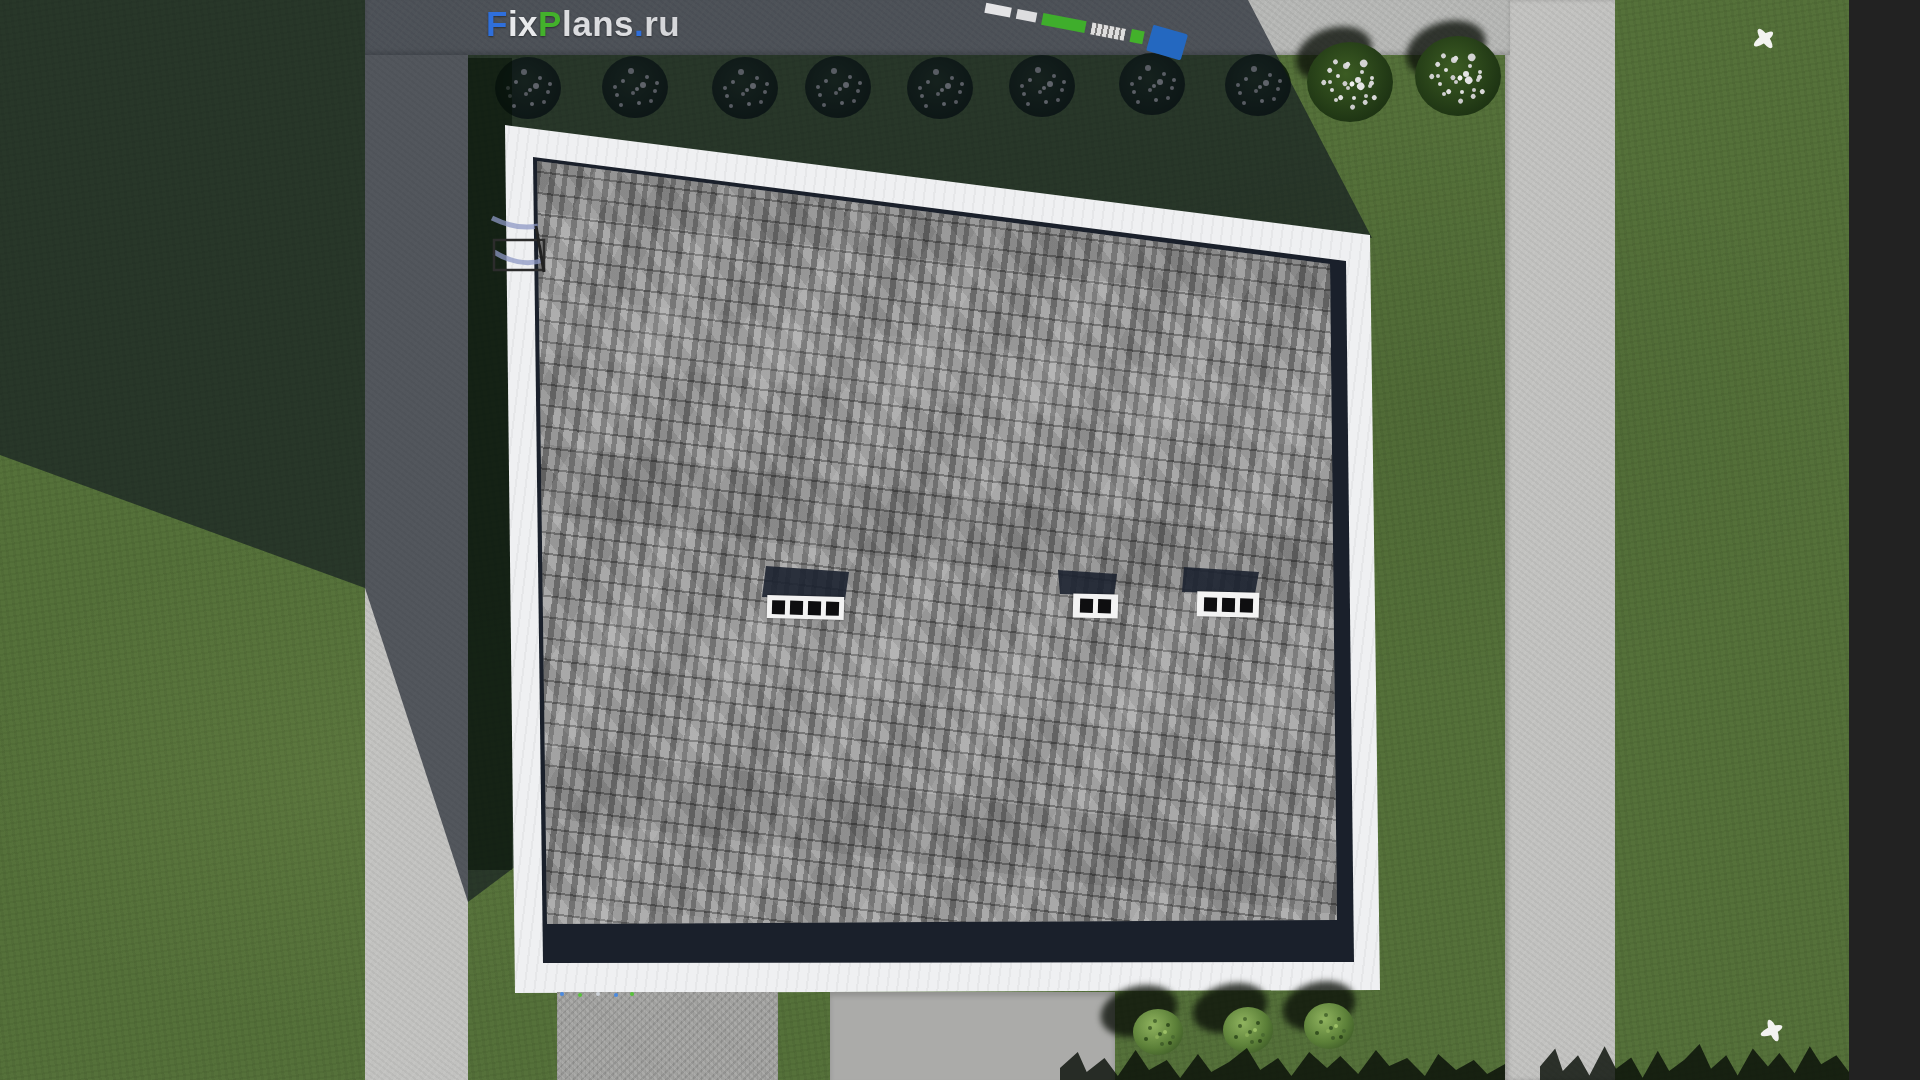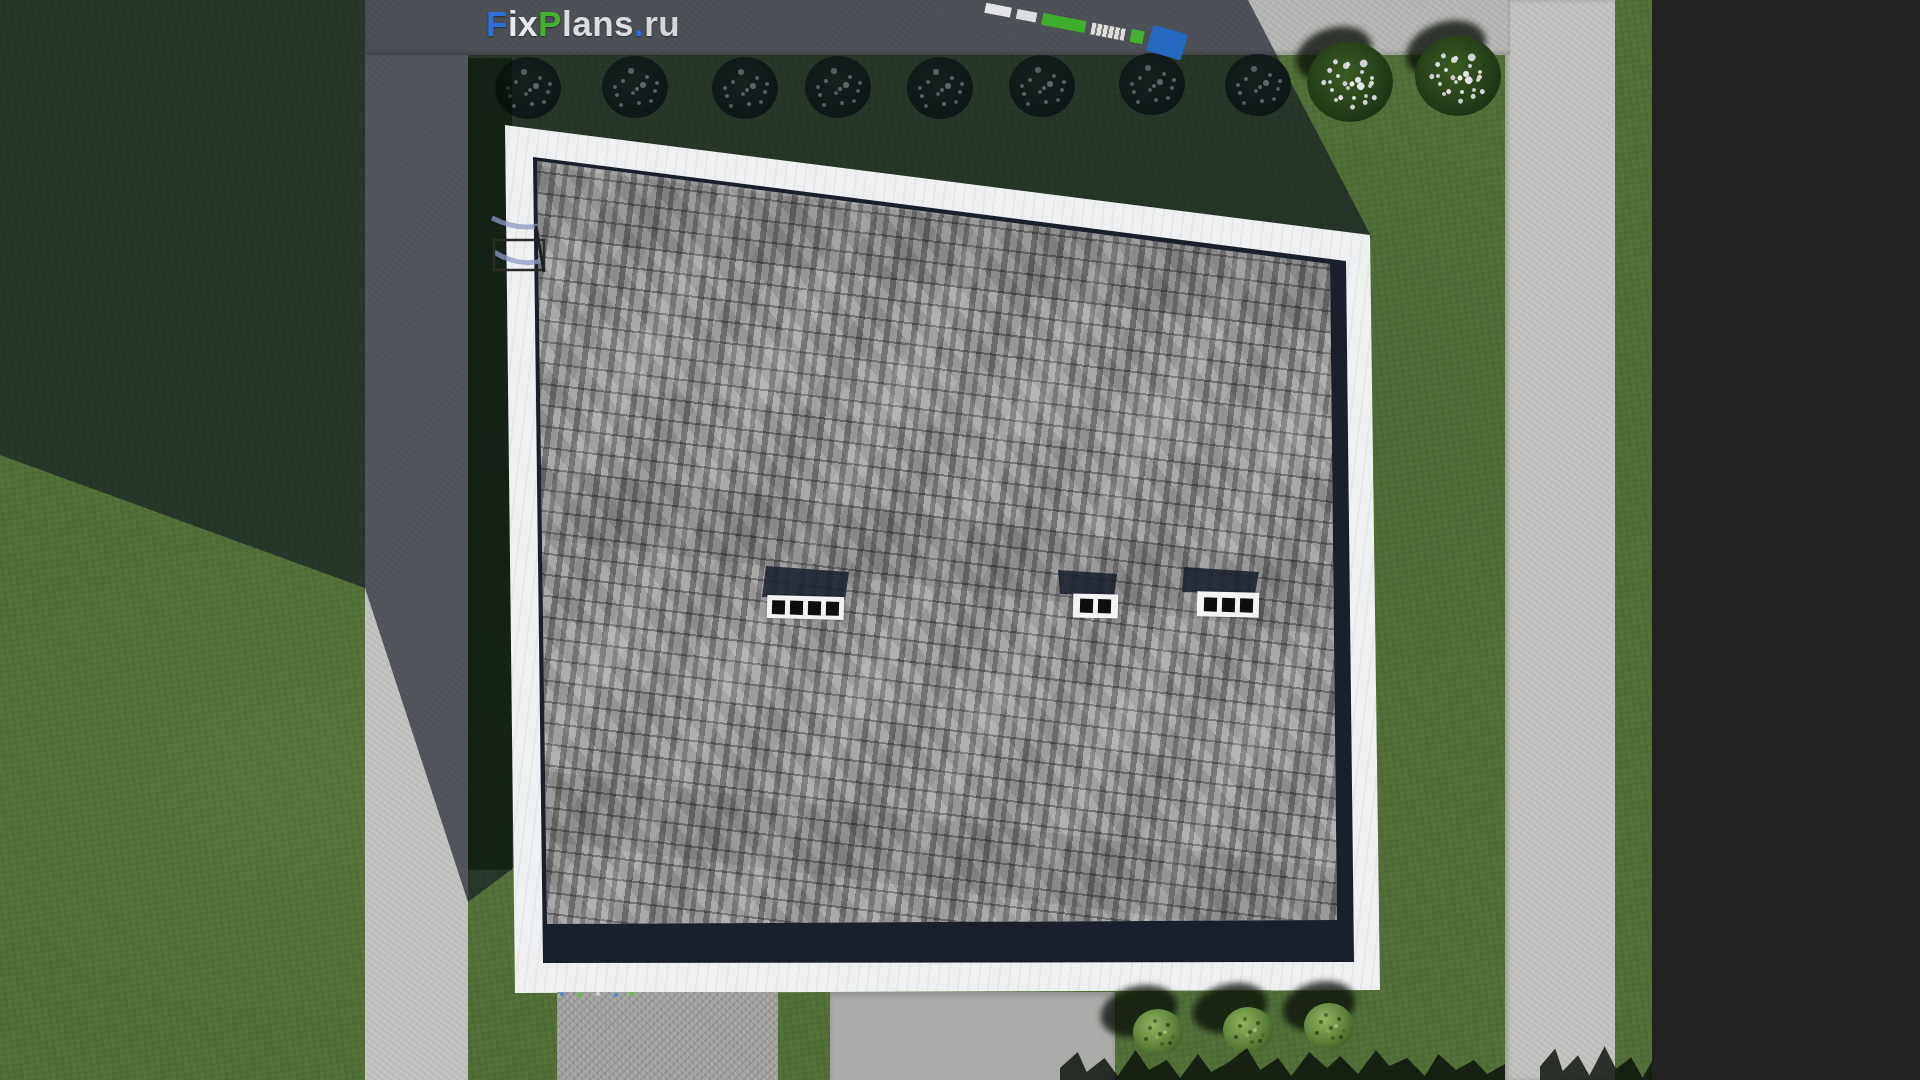--- a/index.html
+++ b/index.html
@@ -1,16 +1,16 @@
 <!DOCTYPE html>
 <html><head>
 <meta charset="utf-8">
 <style>
   html,body{margin:0;padding:0;background:#222;}
-  .scene{position:relative;width:1652px;height:1080px;overflow:hidden;
+  .scene{position:relative;width:1849px;height:1080px;overflow:hidden;
          font-family:"Liberation Sans",sans-serif;background:#55713a;}
   .abs{position:absolute;}
 
   
   .grass-base{inset:0;
     background-color:#55713a;
     background-image:
       radial-gradient(520px 360px at 18% 72%, rgba(220,230,140,.05), transparent 70%),
       radial-gradient(620px 420px at 78% 38%, rgba(0,0,0,.06), transparent 70%),
       repeating-linear-gradient(83deg, rgba(0,0,0,.045) 0 3px, transparent 3px 7px),

